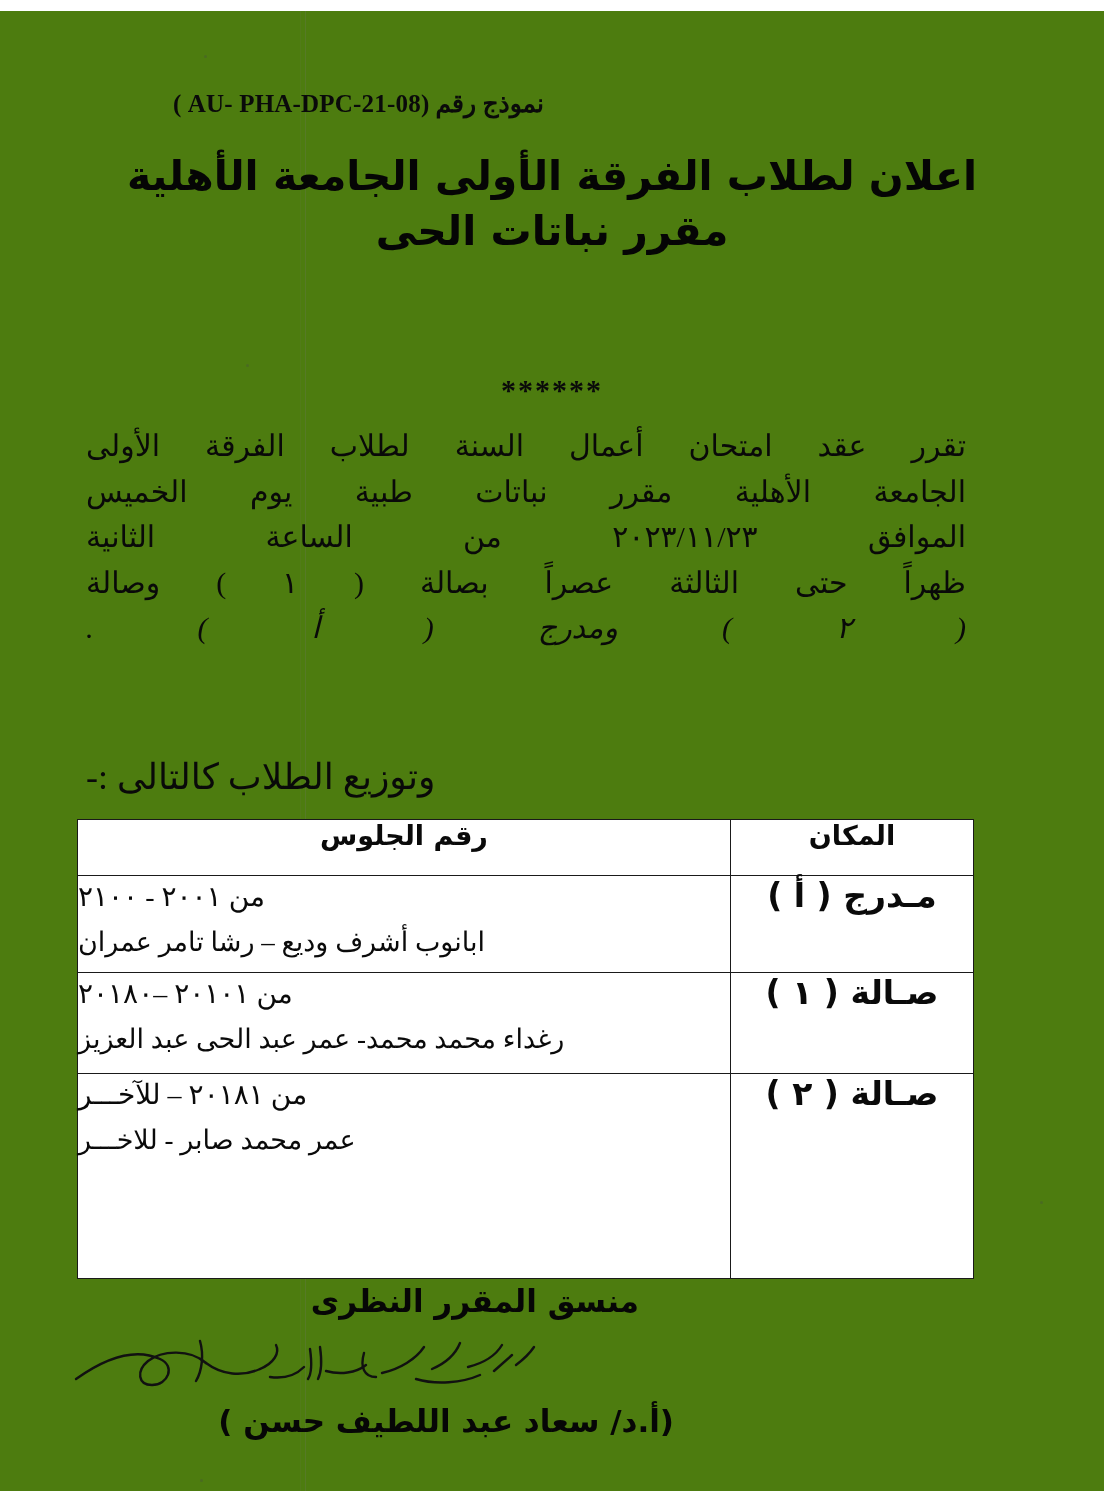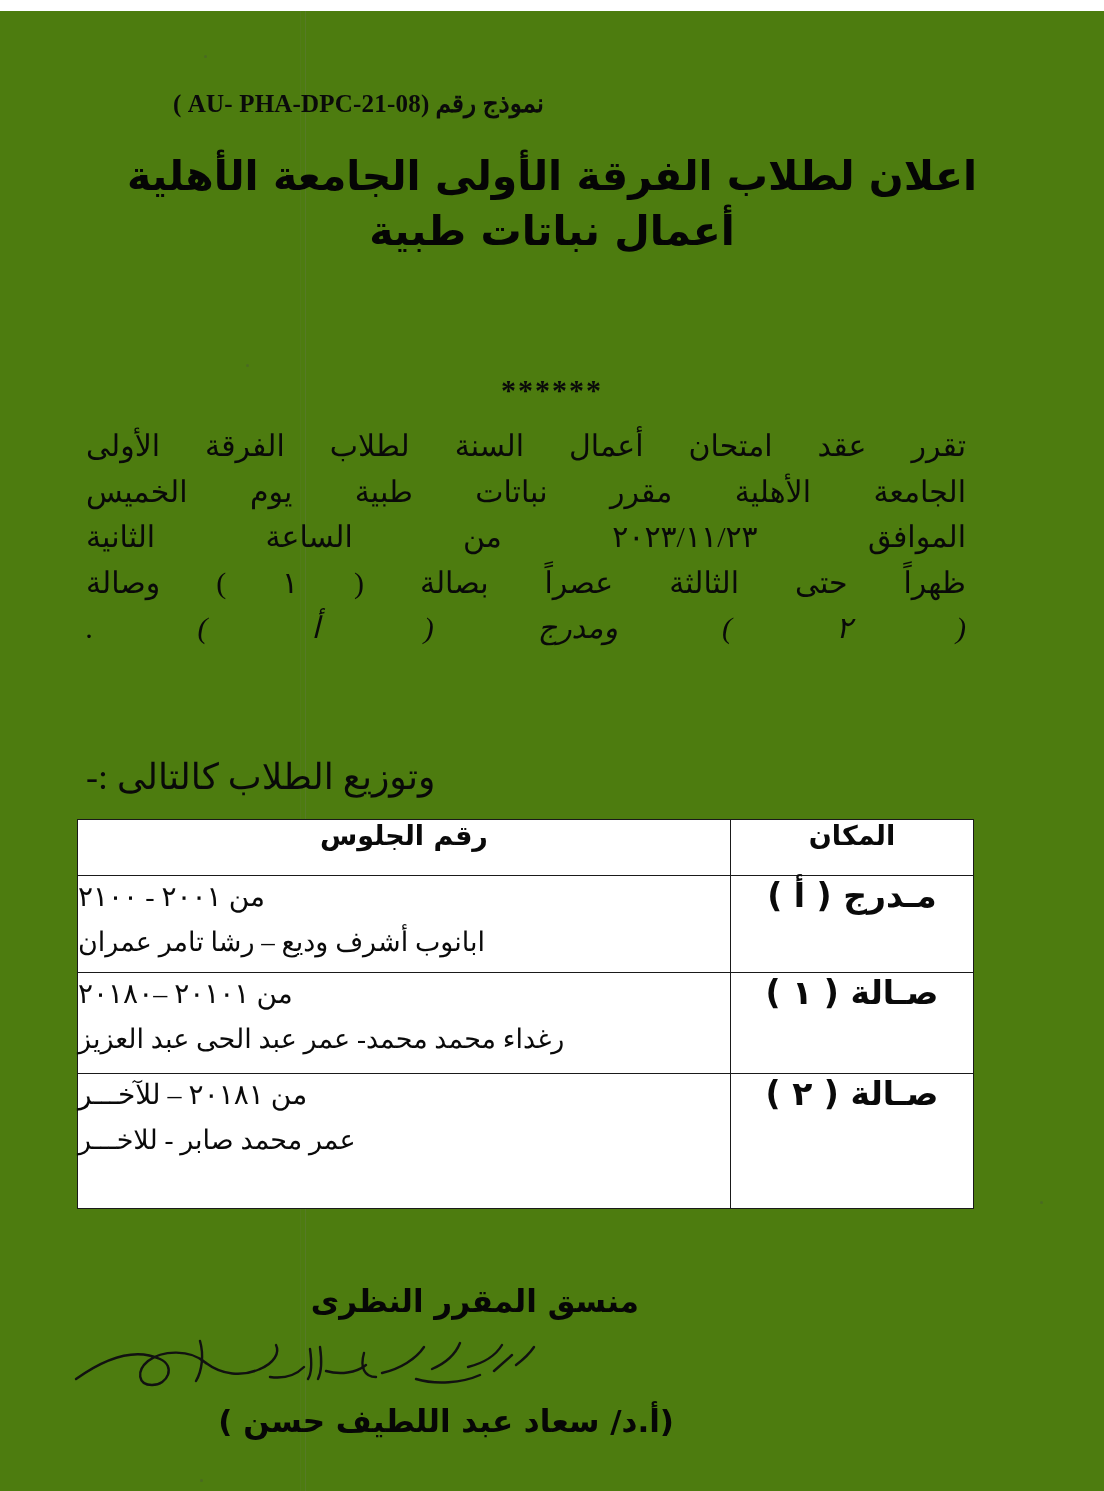--- a/index.html
+++ b/index.html
@@ -181,21 +181,21 @@
   }
   .seat-cell .names {
     display: block;
     text-align: left;
     font-size: 27px;
     margin-top: 4px;
     white-space: nowrap;
   }
   .row-tall td { height: 96px; }
   .row-tall2 td { height: 100px; }
-  .row-last .seat-cell { padding-bottom: 34px; }
+  .row-last .seat-cell { padding-bottom: 104px; }
 
   
   .sig-title {
     position: absolute;
     top: 1272px;
     right: 465px;
     direction: rtl;
     font-family: "DejaVu Sans", "Liberation Sans", sans-serif;
     font-weight: bold;
     font-size: 31px;
@@ -239,21 +239,21 @@
   <div class="scan-speck" style="left:1040px; top:1190px; width:3px; height:3px;"></div>
   <div class="scan-speck" style="left:200px; top:1468px; width:3px; height:3px;"></div>
 
   <div class="form-code">
     <span>نموذج رقم</span>
     <span class="code-latin">( AU- PHA-DPC-21-08)</span>
   </div>
 
   <div class="title-block">
     <div class="title-line l1">اعلان لطلاب الفرقة الأولى الجامعة الأهلية</div>
-    <div class="title-line l2">أعمال نباتات طبية</div>
+    <div class="title-line l2">مقرر نباتات الحى</div>
   </div>
 
   <div class="asterisks">******</div>
 
   <div class="body-block">
     <span class="bline">تقرر عقد امتحان أعمال السنة لطلاب الفرقة الأولى</span>
     <span class="bline">الجامعة الأهلية مقرر نباتات طبية يوم الخميس</span>
     <span class="bline">الموافق ٢٠٢٣/١١/٢٣ من الساعة الثانية</span>
     <span class="bline">ظهراً حتى الثالثة عصراً بصالة ( ١ ) وصالة</span>
     <span class="bline ragged" style="text-align:left;font-style:italic;">( ٢ ) ومدرج ( أ ) .</span>

